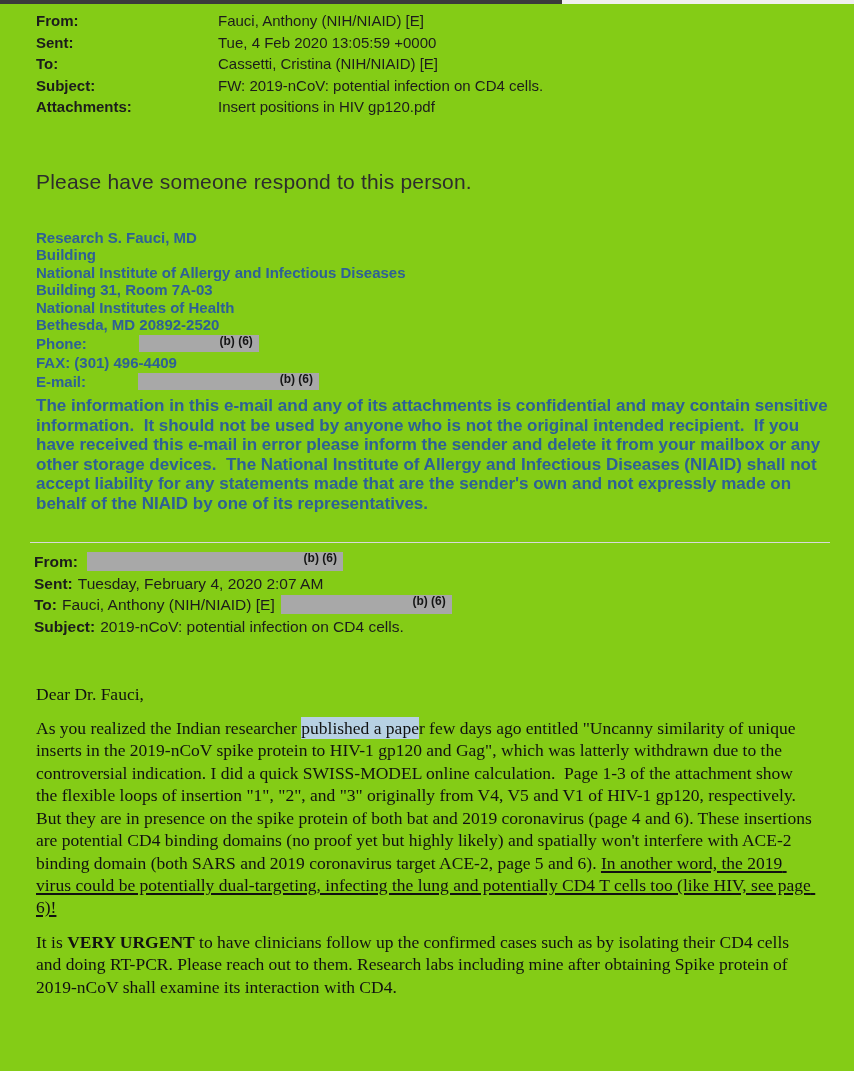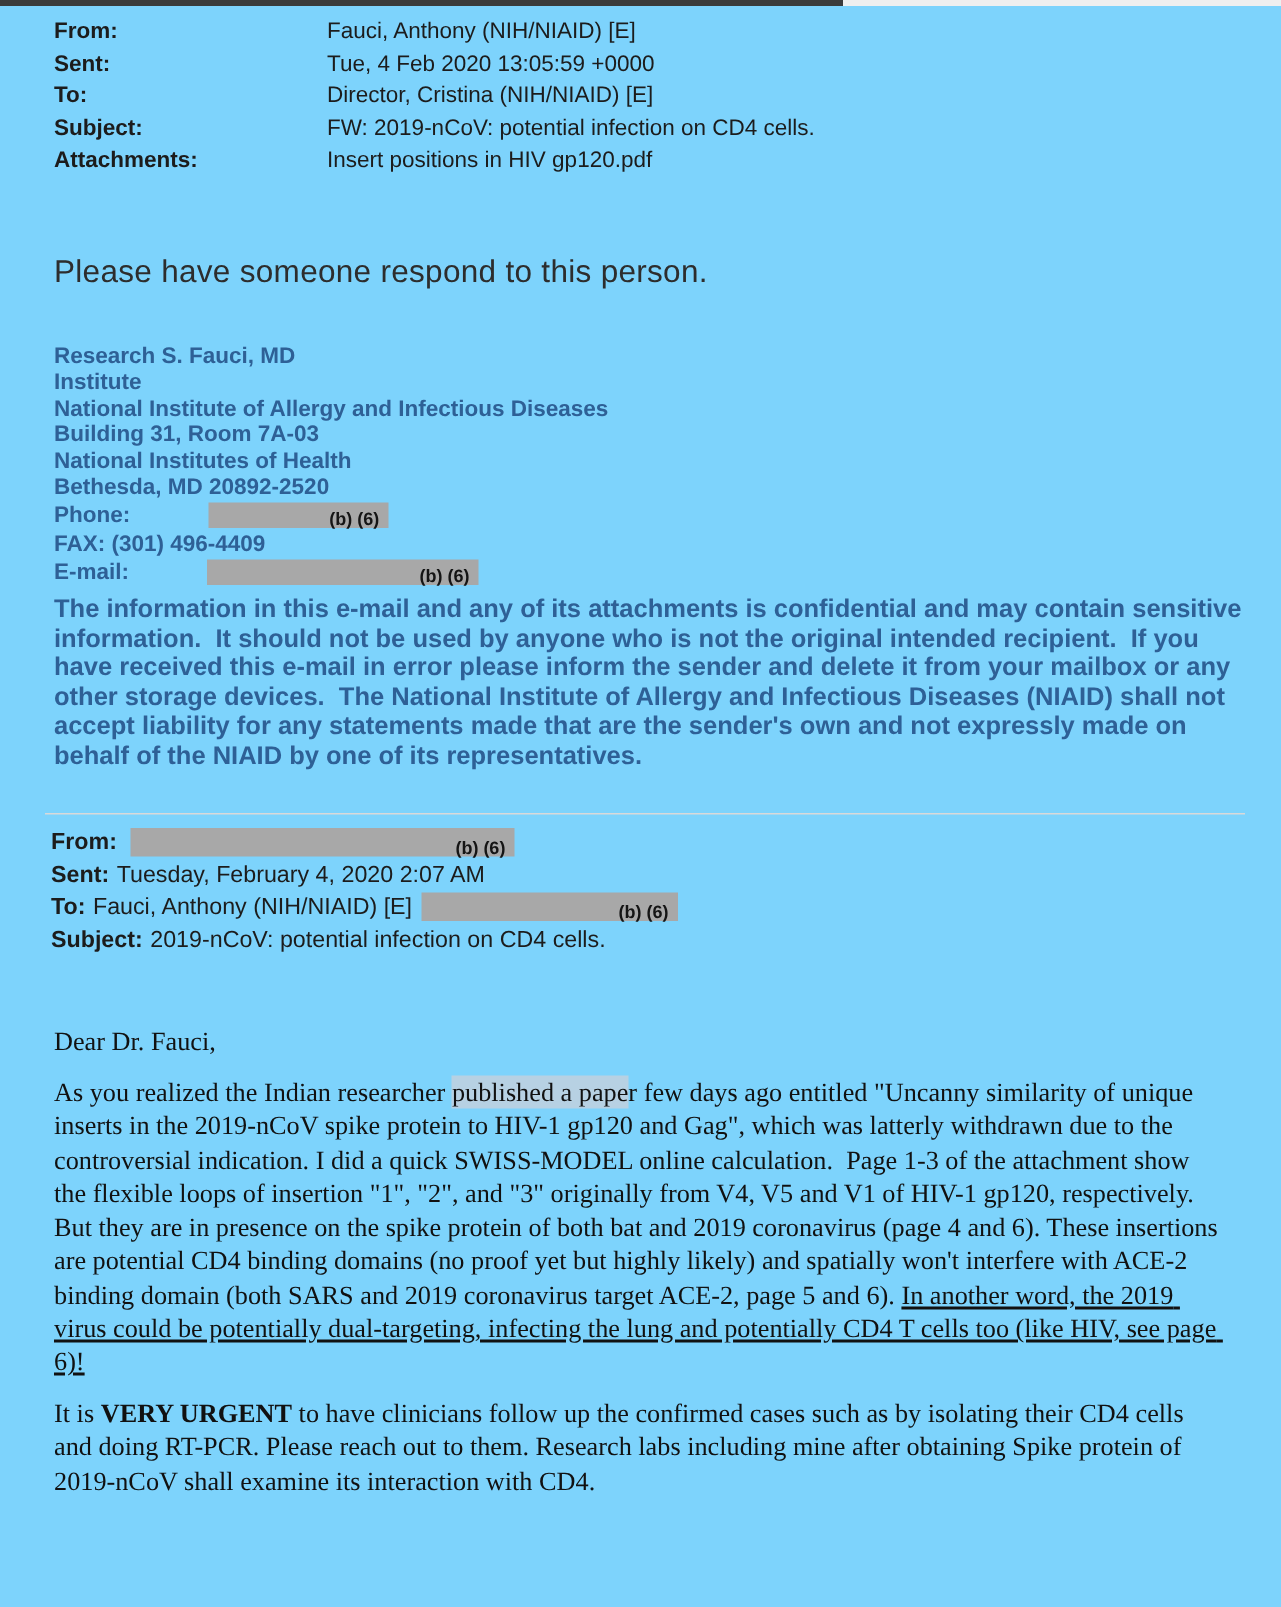--- a/index.html
+++ b/index.html
@@ -4,42 +4,42 @@
 <style>
   html, body { margin: 0; padding: 0; }
   body {
     width: 854px; height: 1071px;
     background: #ffffff;
     font-family: "Liberation Sans", sans-serif;
   }
   .page {
     position: relative;
     width: 854px; height: 1071px;
-    background: #7dd3fc;
+    background: #84cc16;
     overflow: hidden;
   }
   
   .topbar { position: absolute; top: 0; left: 0; width: 854px; height: 4px; background: #efefef; }
   .topbar-dark { width: 562px; height: 4px; background: #3b3b3b; }
 
   
   .h1 { padding-top: 10px; padding-left: 36px; font-size: 15px; color: #1c1c1c; }
   .h1row { display: flex; line-height: 21.5px; }
   .h1label { width: 182px; font-weight: bold; }
 
   .note { margin: 52px 0 0 36px; font-size: 21px; color: #2d2d2d; letter-spacing: 0.2px; }
 
   
   .sig { margin: 35px 0 0 36px; color: #2e6096; font-weight: bold; font-size: 15px; }
   .sigline { line-height: 17.6px; }
   .sigrow { line-height: 19px; display: flex; align-items: center; gap: 48px; }
 
   .redact {
     background: #a8a8a8;
-    display: inline-flex; justify-content: flex-end; align-items: flex-end;
+    display: inline-flex; justify-content: flex-end; align-items: flex-start;
     height: 17px; padding-right: 6px; margin-left: 4px;
   }
   .redcode { color: #151515; font-weight: bold; font-size: 12px; line-height: 12px; }
   .redact.phone { width: 114px; }
   .redact.email { width: 175px; }
 
   .disclaimer {
     margin: 5px 0 0 36px; width: 792px;
     font-size: 17px; font-weight: bold; color: #2e6096;
     line-height: 19.5px; white-space: pre-wrap;
@@ -83,37 +83,37 @@
     <div class="h1row">
       <span class="h1label">From:</span>
       <span class="h1value">Fauci, Anthony (NIH/NIAID) [E]</span>
     </div>
     <div class="h1row">
       <span class="h1label">Sent:</span>
       <span class="h1value">Tue, 4 Feb 2020 13:05:59 +0000</span>
     </div>
     <div class="h1row">
       <span class="h1label">To:</span>
-      <span class="h1value">Director, Cristina (NIH/NIAID) [E]</span>
+      <span class="h1value">Cassetti, Cristina (NIH/NIAID) [E]</span>
     </div>
     <div class="h1row">
       <span class="h1label">Subject:</span>
       <span class="h1value">FW: 2019-nCoV: potential infection on CD4 cells.</span>
     </div>
     <div class="h1row">
       <span class="h1label">Attachments:</span>
       <span class="h1value">Insert positions in HIV gp120.pdf</span>
     </div>
   </div>
 
   <div class="note">Please have someone respond to this person.</div>
 
   <div class="sig">
     <div class="sigline">Research S. Fauci, MD</div>
-    <div class="sigline">Institute</div>
+    <div class="sigline">Building</div>
     <div class="sigline">National Institute of Allergy and Infectious Diseases</div>
     <div class="sigline">Building 31, Room 7A-03</div>
     <div class="sigline">National Institutes of Health</div>
     <div class="sigline">Bethesda, MD 20892-2520</div>
     <div class="sigrow">
       <span>Phone:</span>
       <span class="redact phone">
         <span class="redcode">(b) (6)</span>
       </span>
     </div>

